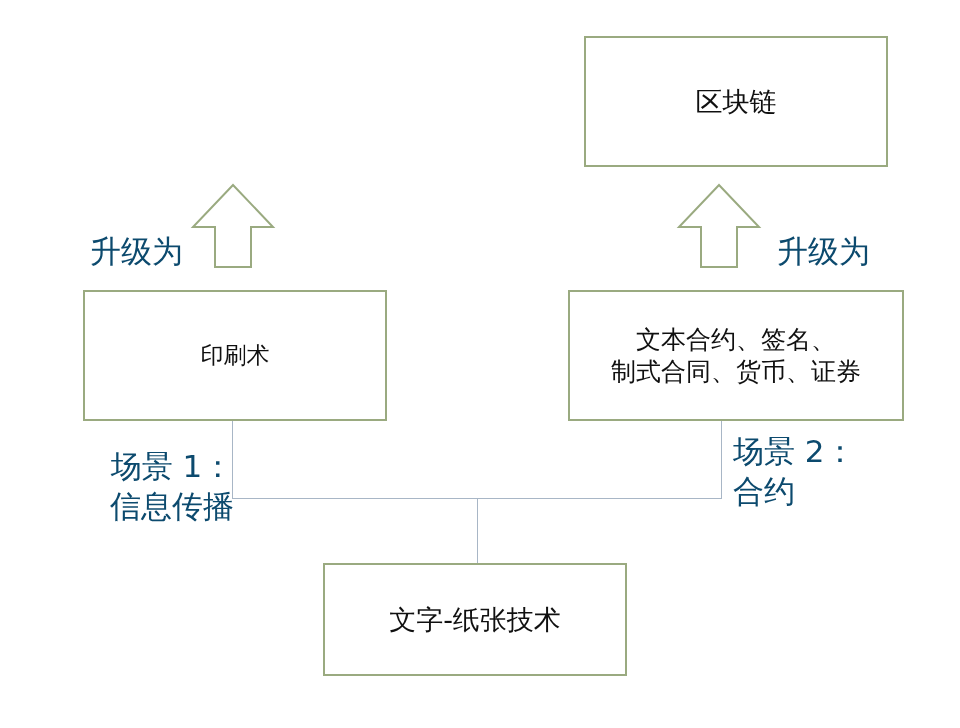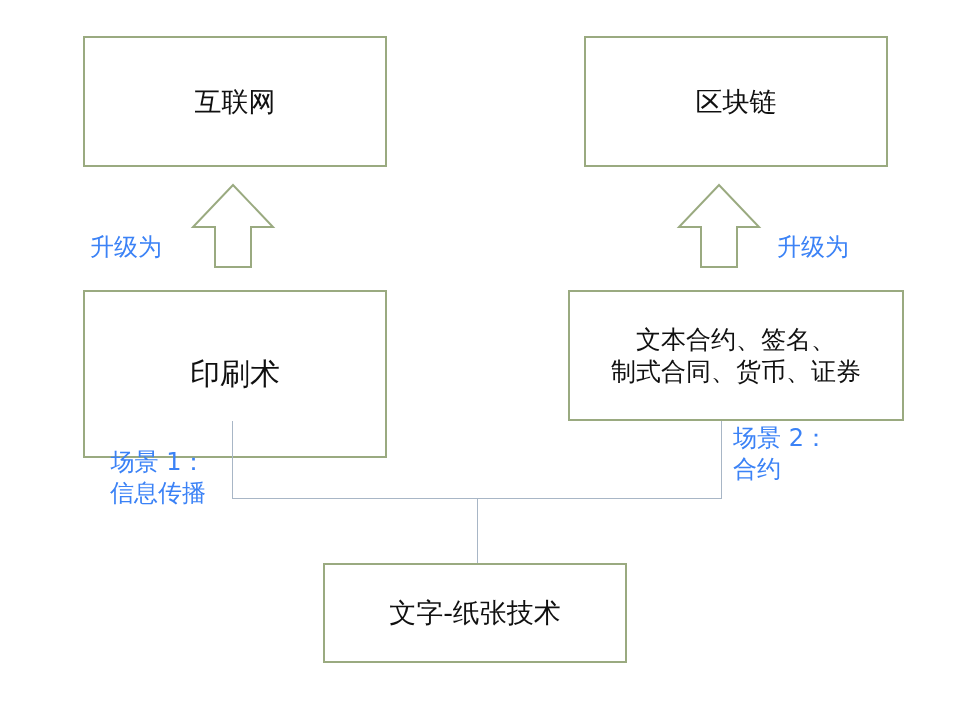--- a/index.html
+++ b/index.html
@@ -26,63 +26,60 @@
     text-align: center;
     color: #101010;
     line-height: 1.25;
   }
   .node .node-label {
     display: block;
     white-space: pre-line;
   }
   #node-internet      { left: 83px;  top: 36px;  width: 304px; height: 131px; font-size: 27px; }
   #node-blockchain    { left: 568px; top: 36px;  width: 304px; height: 131px; font-size: 27px; margin-left: 16px; }
-  #node-printing      { left: 83px;  top: 290px; width: 304px; height: 168px; font-size: 30px; }
+  #node-printing      { left: 83px;  top: 290px; width: 304px; height: 131px; font-size: 23px; }
   #node-contracts     { left: 568px; top: 290px; width: 336px; height: 131px; font-size: 25px; }
-  #node-paper         { left: 323px; top: 563px; width: 304px; height: 100px; font-size: 27px; text-align: center; }
+  #node-paper         { left: 323px; top: 563px; width: 304px; height: 113px; font-size: 27px; text-align: center; }
 
   .arrow-up {
     position: absolute;
     width: 86px;
     height: 88px;
   }
   #arrow-left  { left: 190px; top: 182px; }
   #arrow-right { left: 676px; top: 182px; }
 
   .edge-label {
     position: absolute;
-    color: #3b82f6;
-    font-size: 24px;
+    color: #0c4a6e;
+    font-size: 31px;
     line-height: 1.28;
     white-space: pre-line;
   }
   #label-upgrade-left  { left: 90px;  top: 232px; }
   #label-upgrade-right { left: 777px; top: 232px; }
   #label-scenario-1    { left: 110px; top: 447px; text-align: center; }
-  #label-scenario-2    { left: 733px; top: 423px; text-align: left; }
+  #label-scenario-2    { left: 733px; top: 432px; text-align: left; }
 
   .connector {
     position: absolute;
     background: #a8b6c6;
   }
   .connector.v { width: 1px; }
   .connector.h { height: 1px; }
   #conn-left-vert   { left: 232px; top: 421px; height: 77px; }
   #conn-right-vert  { left: 721px; top: 421px; height: 77px; }
   #conn-horizontal  { left: 232px; top: 498px; width: 490px; }
   #conn-center-vert { left: 477px; top: 498px; height: 65px; }
 </style>
 </head>
 <body>
 
 <div id="canvas">
 
-  <div class="node" id="node-internet">
-    <span class="node-label">互联网</span>
-  </div>
 
   <div class="node" id="node-blockchain">
     <span class="node-label">区块链</span>
   </div>
 
   <div class="node" id="node-printing">
     <span class="node-label">印刷术</span>
   </div>
 
   <div class="node" id="node-contracts">

